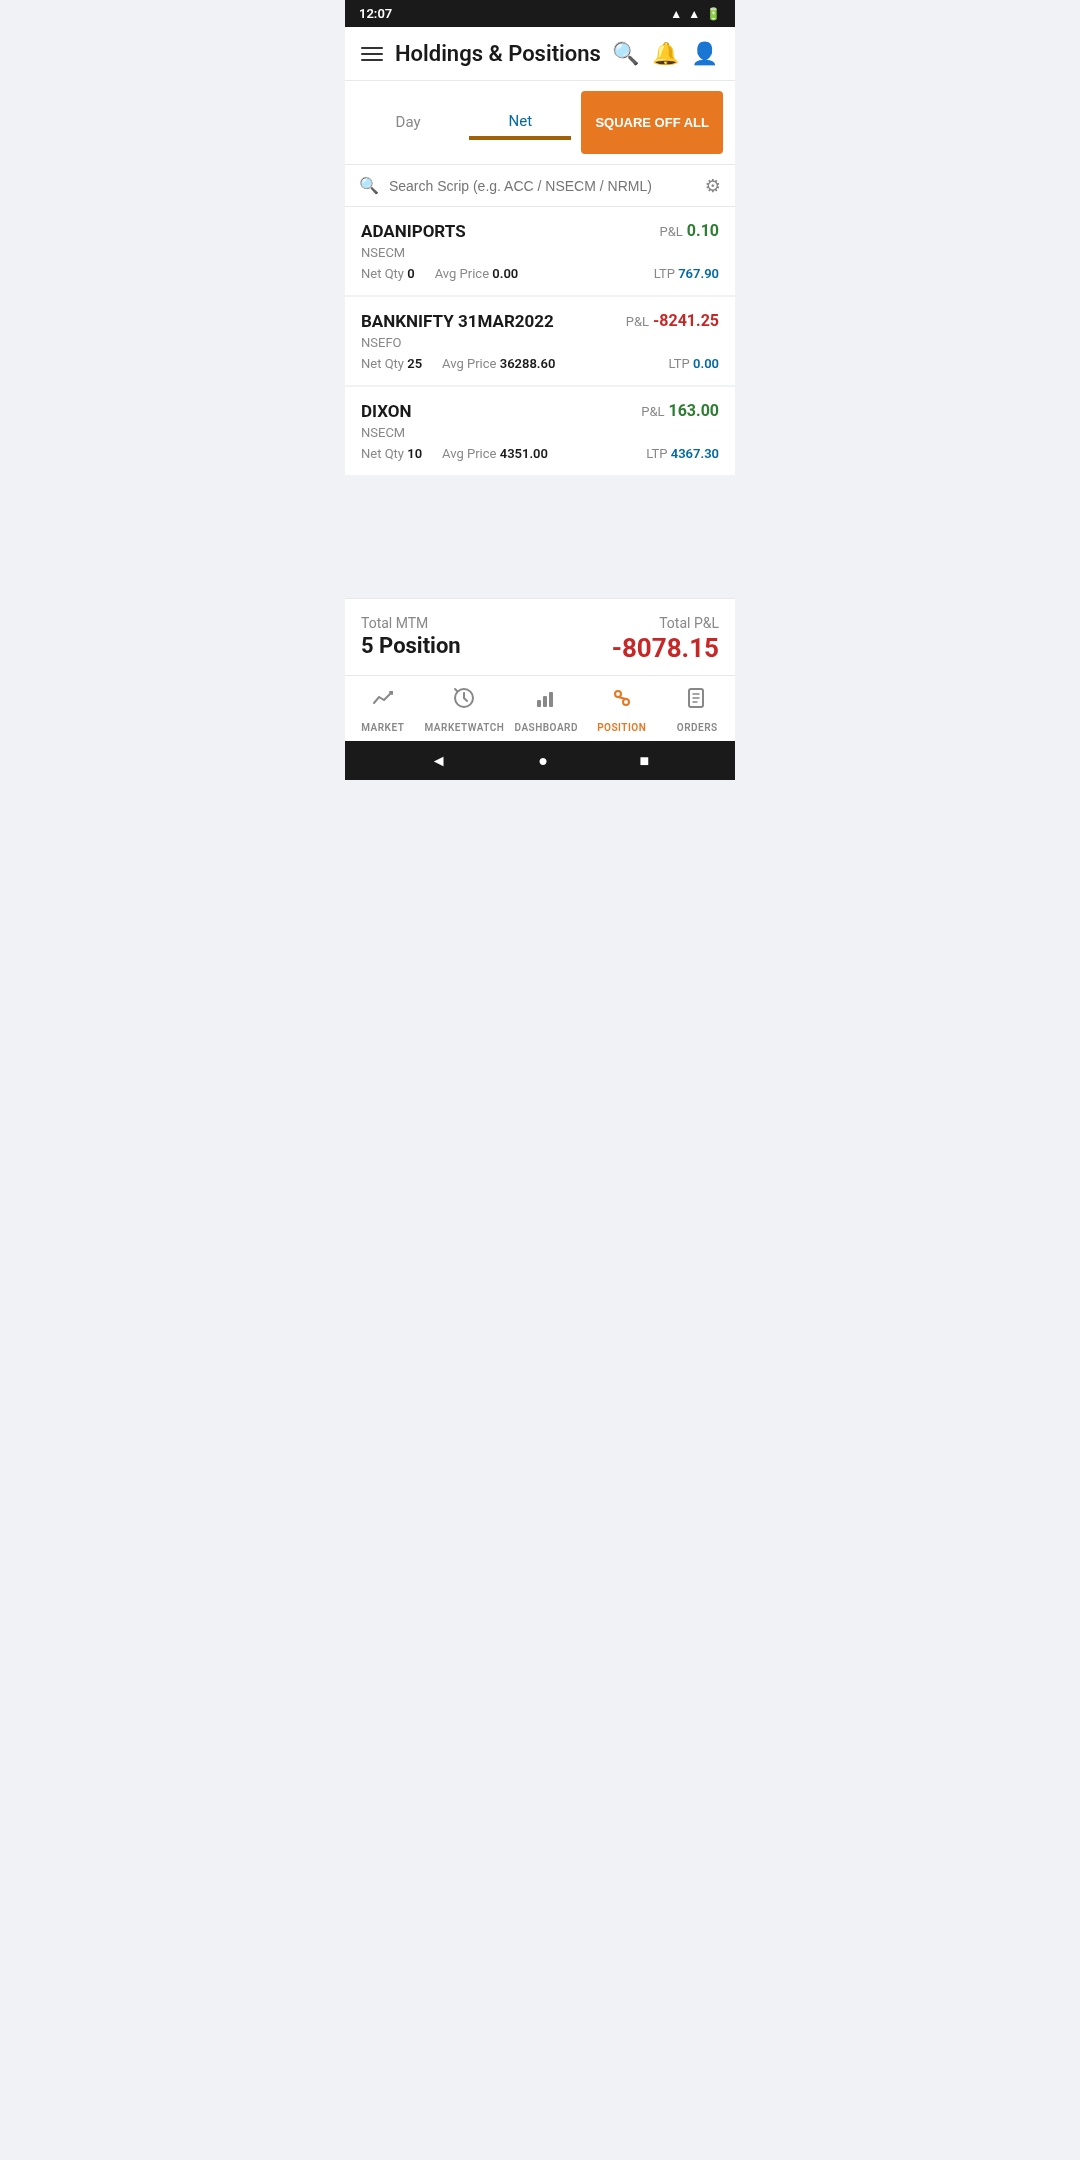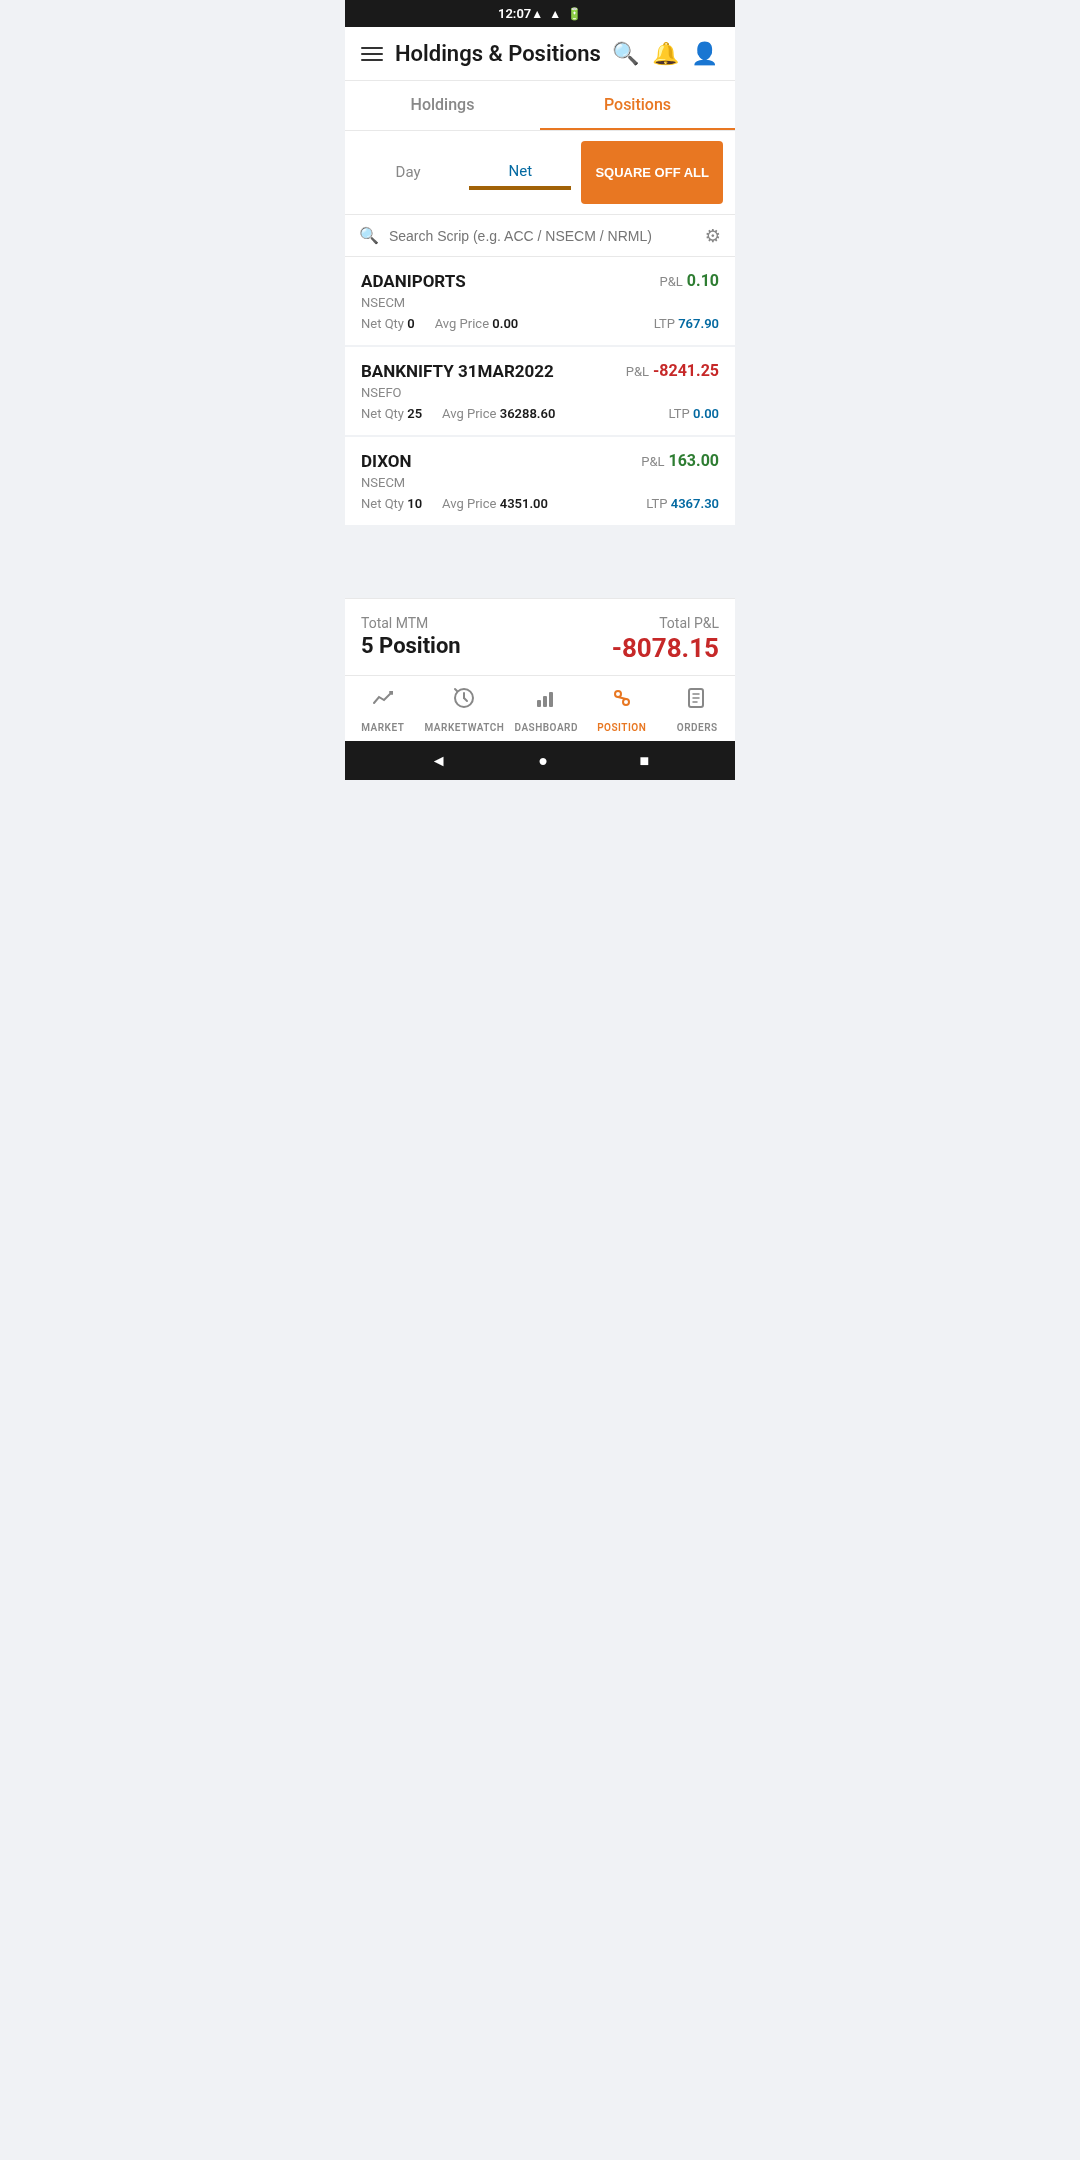--- a/index.html
+++ b/index.html
@@ -14,21 +14,21 @@
       flex-direction: column;
       position: relative;
       overflow-x: hidden;
     }
 
     
     .status-bar {
       background: #1a1a1a;
       color: white;
       display: flex;
-      justify-content: center;
+      justify-content: space-between;
       align-items: center;
       padding: 6px 14px;
       font-size: 13px;
       font-weight: 600;
     }
     .status-bar-right {
       display: flex;
       gap: 6px;
       align-items: center;
     }
@@ -297,24 +297,20 @@
       <span></span>
   </div>
   <span class="header-title">Holdings &amp; Positions</span>
   <span class="header-icon">🔍</span>
   <span class="header-icon">🔔</span>
   <span class="header-icon user">👤</span>
 </div>
 
 <div class="tabs-container">
 
-  <div class="main-tabs">
-    <div class="main-tab">Holdings</div>
-    <div class="main-tab active">Positions</div>
-  </div>
 
   <div class="sub-tabs">
     <div class="sub-tab">Day</div>
     <div class="sub-tab active">Net</div>
     <button class="square-off-btn">SQUARE OFF ALL</button>
   </div>
 </div>
 
 <div class="search-bar">
   <span class="search-icon">🔍</span>

